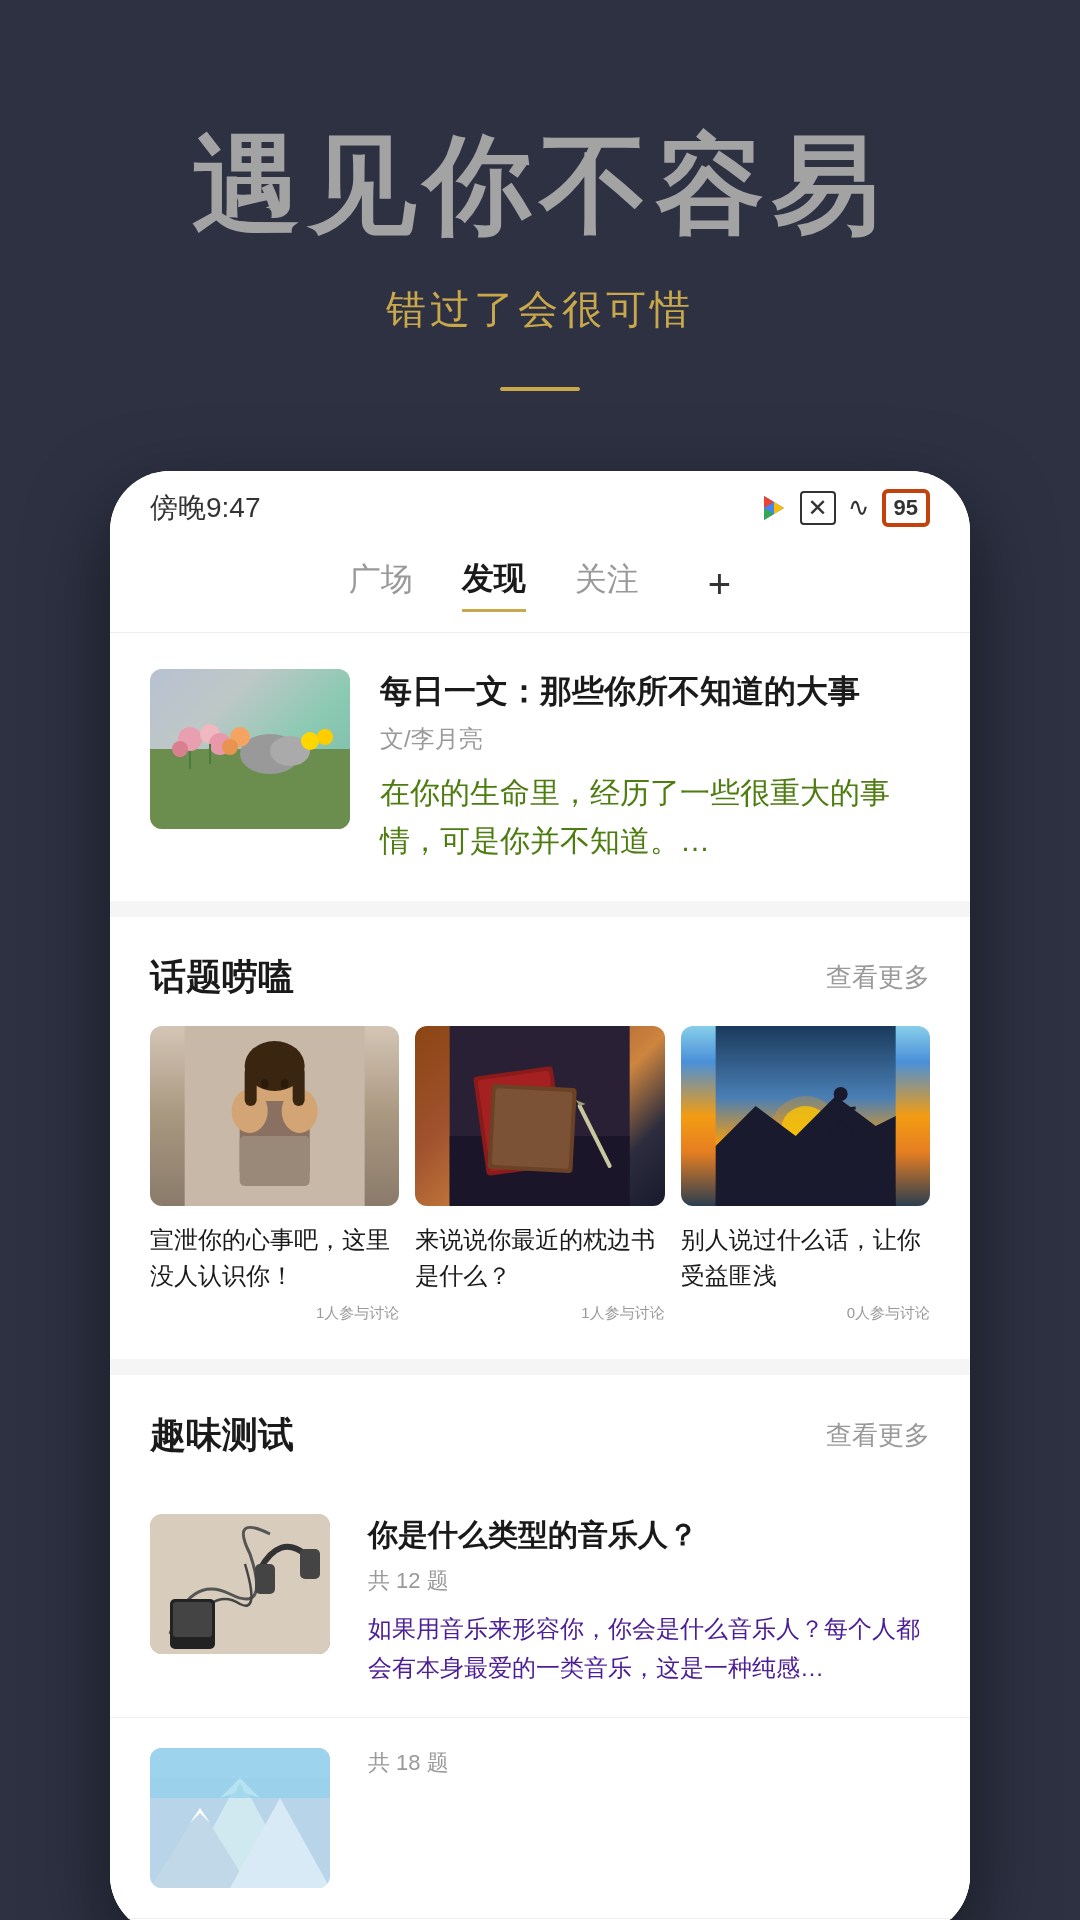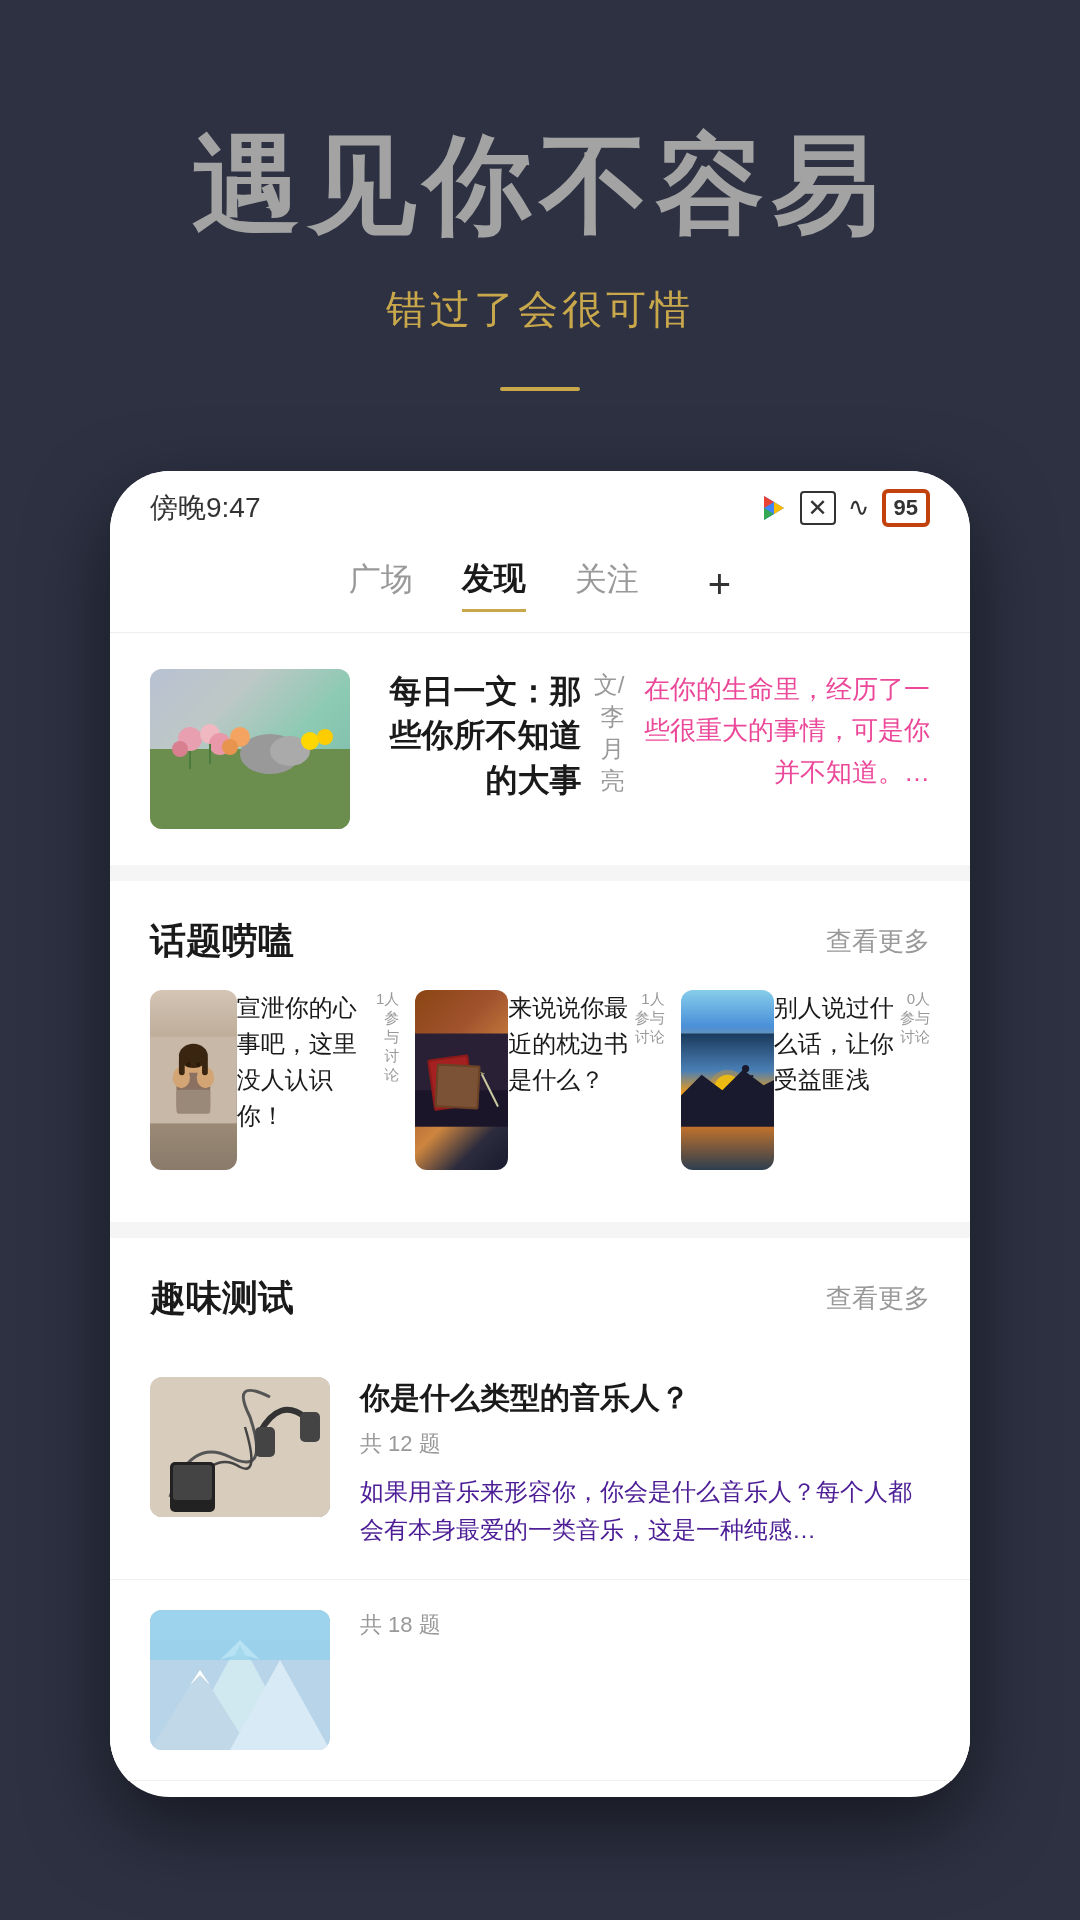--- a/index.html
+++ b/index.html
@@ -137,39 +137,38 @@
     }
     .article-image-flowers {
       background: linear-gradient(135deg, #e8b4b8 0%, #f4c2a1 30%, #90c67a 60%, #6ba368 100%);
       width: 100%;
       height: 100%;
       position: relative;
     }
     .article-text {
       flex: 1;
       display: flex;
-      flex-direction: row;
+      flex-direction: column;
       justify-content: flex-start;
-      text-align: right;
     }
     .article-title {
       font-size: 32px;
       font-weight: 600;
       color: #1a1a1a;
       line-height: 1.4;
       margin-bottom: 10px;
     }
     .article-author {
       font-size: 24px;
       color: #999;
       margin-bottom: 14px;
     }
     .article-excerpt {
-      font-size: 26px;
-      color: #ec4899;
+      font-size: 30px;
+      color: #4d7c0f;
       line-height: 1.6;
     }
 
     
     .section-header {
       background: #fff;
       display: flex;
       align-items: center;
       justify-content: space-between;
       padding: 36px 40px 24px 40px;
@@ -190,21 +189,21 @@
     .topic-grid {
       background: #fff;
       display: flex;
       gap: 16px;
       padding: 0 40px 36px 40px;
       margin-bottom: 16px;
     }
     .topic-item {
       flex: 1;
       display: flex;
-      flex-direction: row;
+      flex-direction: column;
     }
     .topic-image {
       width: 100%;
       height: 180px;
       border-radius: 12px;
       margin-bottom: 16px;
       overflow: hidden;
     }
     .topic-img-girl {
       background: linear-gradient(180deg, #d4c5b5 0%, #a89880 50%, #8a7a6a 100%);
@@ -239,21 +238,21 @@
     }
 
     
     .quiz-section {
       background: #fff;
       margin-bottom: 16px;
     }
     .quiz-card {
       display: flex;
       padding: 30px 40px;
-      gap: 30px;
+      gap: 38px;
       border-bottom: 1px solid #f0f0f0;
     }
     .quiz-image {
       width: 180px;
       height: 140px;
       border-radius: 12px;
       flex-shrink: 0;
       overflow: hidden;
     }
     .quiz-img-headphones {

